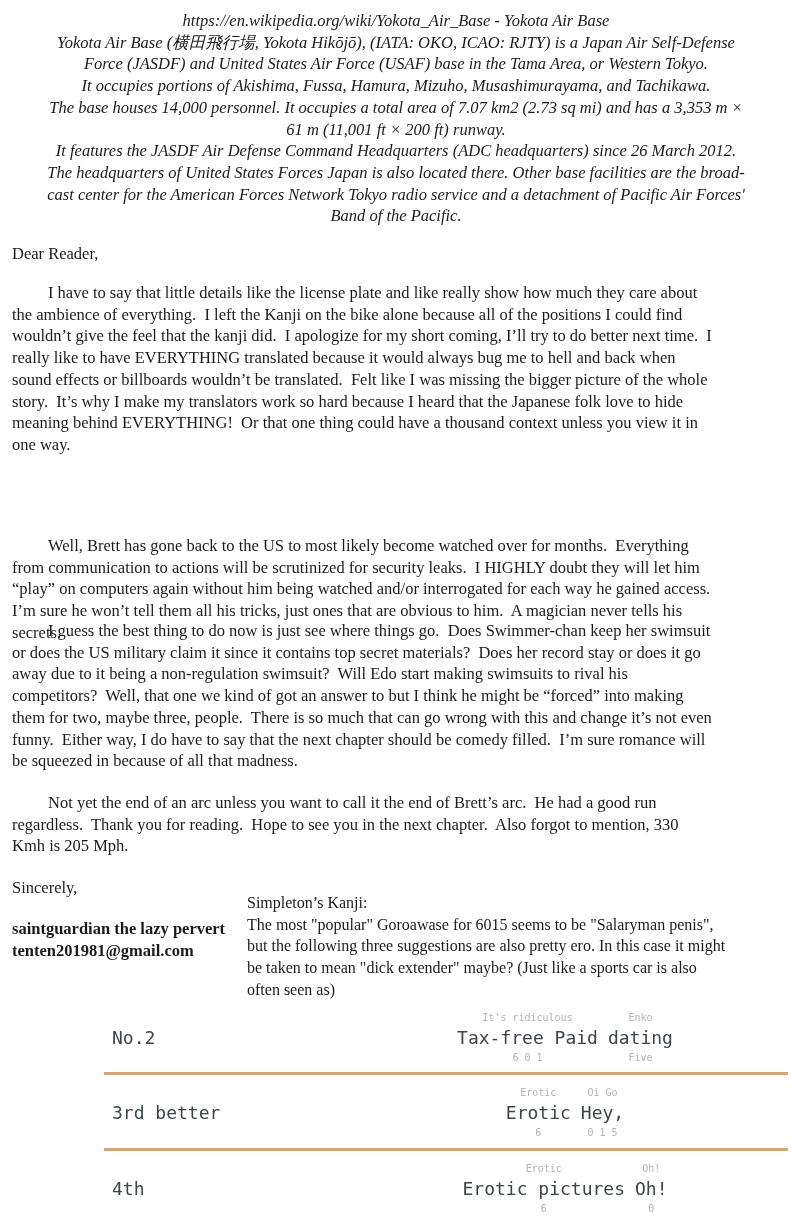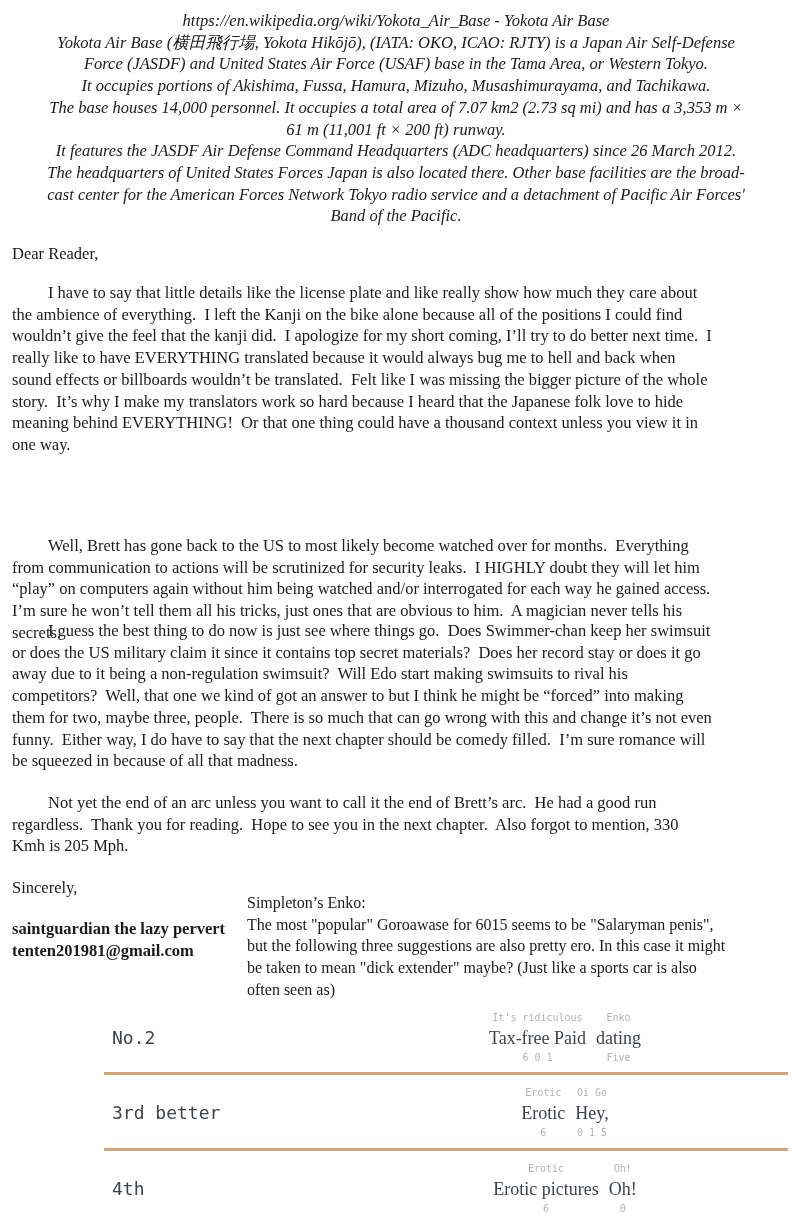--- a/index.html
+++ b/index.html
@@ -18,21 +18,21 @@
           font-family:"DejaVu Sans Mono",monospace;}
   .grow{position:relative;height:70px;}
   .grow.mid{height:73px;}
   .grow.b{border-bottom:3px solid var(--accent);}
   .rank{position:absolute;left:8px;top:50%;transform:translateY(-50%);
         font-size:18px;color:#3e444a;}
   .ruby{position:absolute;left:461px;top:50%;transform:translate(-50%,-50%);
         display:flex;white-space:nowrap;}
   .seg{text-align:center;margin:1px 5px;}
   .seg-top,.seg-bot{font-size:10px;line-height:13px;height:13px;color:#b5b3ae;}
-  .seg-main{font-size:18px;line-height:22px;color:#3e444a;margin:3px 0 2px;font-family:Liberation Serif, serif;}
+  .seg-main{font-size:18px;line-height:22px;color:#3e444a;margin:3px 0 2px;}
 </style>
 </head>
 <body>
 
 <div class="abs serif header">https://en.wikipedia.org/wiki/Yokota_Air_Base - Yokota Air Base
 Yokota Air Base (横田飛行場, Yokota Hikōjō), (IATA: OKO, ICAO: RJTY) is a Japan Air Self-Defense
 Force (JASDF) and United States Air Force (USAF) base in the Tama Area, or Western Tokyo.
 It occupies portions of Akishima, Fussa, Hamura, Mizuho, Musashimurayama, and Tachikawa.
 The base houses 14,000 personnel. It occupies a total area of 7.07 km2 (2.73 sq mi) and has a 3,353 m ×
 61 m (11,001 ft × 200 ft) runway.
@@ -62,21 +62,21 @@
 them for two, maybe three, people.  There is so much that can go wrong with this and change it’s not even
 funny.  Either way, I do have to say that the next chapter should be comedy filled.  I’m sure romance will
 be squeezed in because of all that madness.</div>
 <div class="abs serif para indent" style="top:792px;">Not yet the end of an arc unless you want to call it the end of Brett’s arc.  He had a good run
 regardless.  Thank you for reading.  Hope to see you in the next chapter.  Also forgot to mention, 330
 Kmh is 205 Mph.</div>
 <div class="abs serif para" style="top:877px;">Sincerely,</div>
 <div class="abs serif para" style="top:918px;font-weight:bold;">saintguardian the lazy pervert
 tenten201981@gmail.com</div>
 
-<div class="abs serif note" style="top:892px;"><span>Simpleton’s Enko:</span>
+<div class="abs serif note" style="top:892px;"><span>Simpleton’s Kanji:</span>
 <span>The most "popular" Goroawase for 6015 seems to be "Salaryman penis",
 but the following three suggestions are also pretty ero. In this case it might
 be taken to mean "dick extender" maybe? (Just like a sports car is also
 often seen as)</span></div>
 
 <div class="gtable">
 
   <div class="grow b">
     <div class="rank">No.2</div>
     <div class="ruby">

